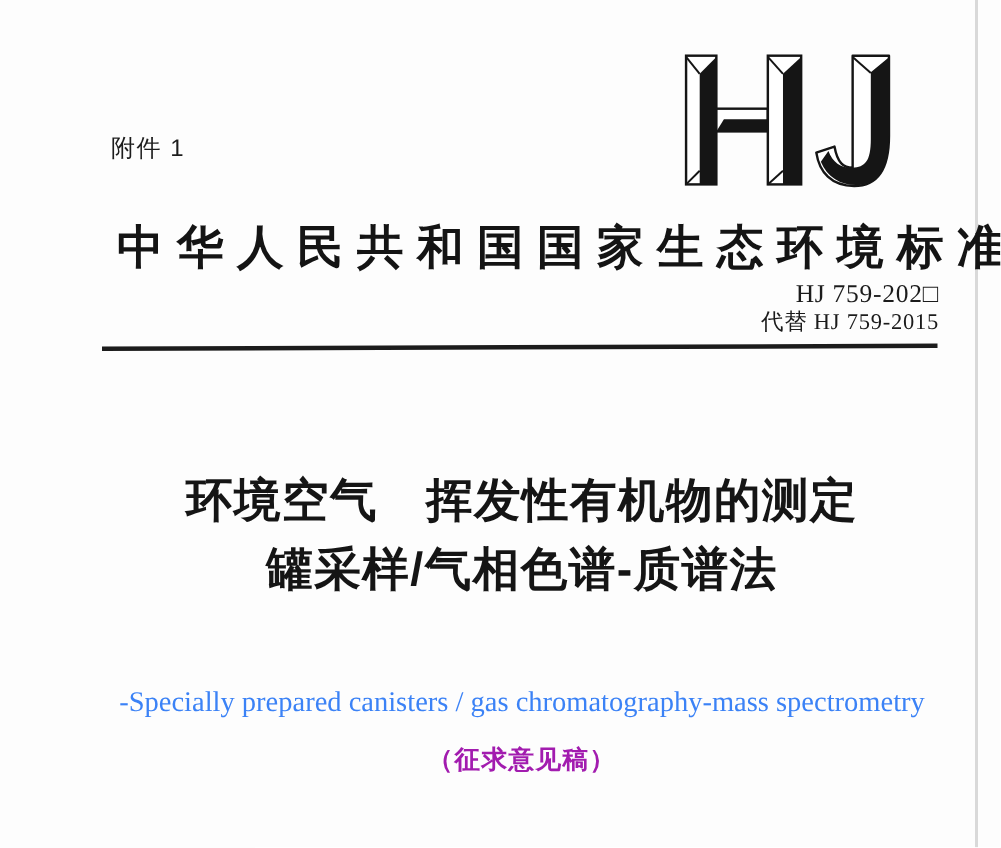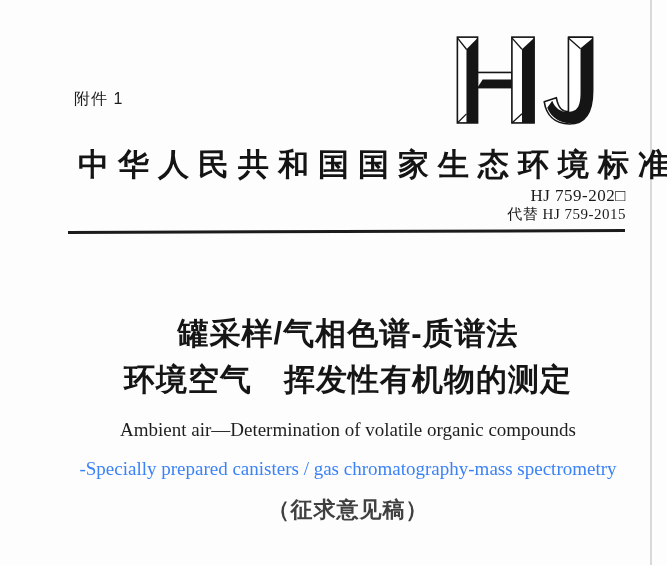--- a/index.html
+++ b/index.html
@@ -120,23 +120,23 @@
     color: #3b82f6;
   }
   .draft-note {
     position: absolute;
     left: 28px;
     top: 495px;
     width: 640px;
     text-align: center;
     font-family: "Liberation Sans", sans-serif;
     font-weight: bold;
-    font-size: 22px;
+    font-size: 17px;
     letter-spacing: 1px;
-    color: #404040;
+    color: #a21caf;
   }
 </style>
 </head>
 <body>
 
 <div class="page">
 
   <div class="scan-edge"></div>
 
   <div class="attachment-label">附件 1</div>
@@ -166,23 +166,22 @@
 
   <div class="org-title">中华人民共和国国家生态环境标准</div>
 
   <div class="std-number">HJ 759-202□</div>
 
   <div class="replaces-note">代替 HJ 759-2015</div>
 
   <div class="header-rule"></div>
 
   <div class="title-cn">
+    <div>环境空气　挥发性有机物的测定</div>
     <div>罐采样/气相色谱-质谱法</div>
-    <div>环境空气　挥发性有机物的测定</div>
   </div>
 
-  <div class="title-en-1">Ambient air—Determination of volatile organic compounds</div>
 
   <div class="title-en-2">-Specially prepared canisters / gas chromatography-mass spectrometry</div>
 
   <div class="draft-note">（征求意见稿）</div>
 
 </div>
 
 </body></html>

